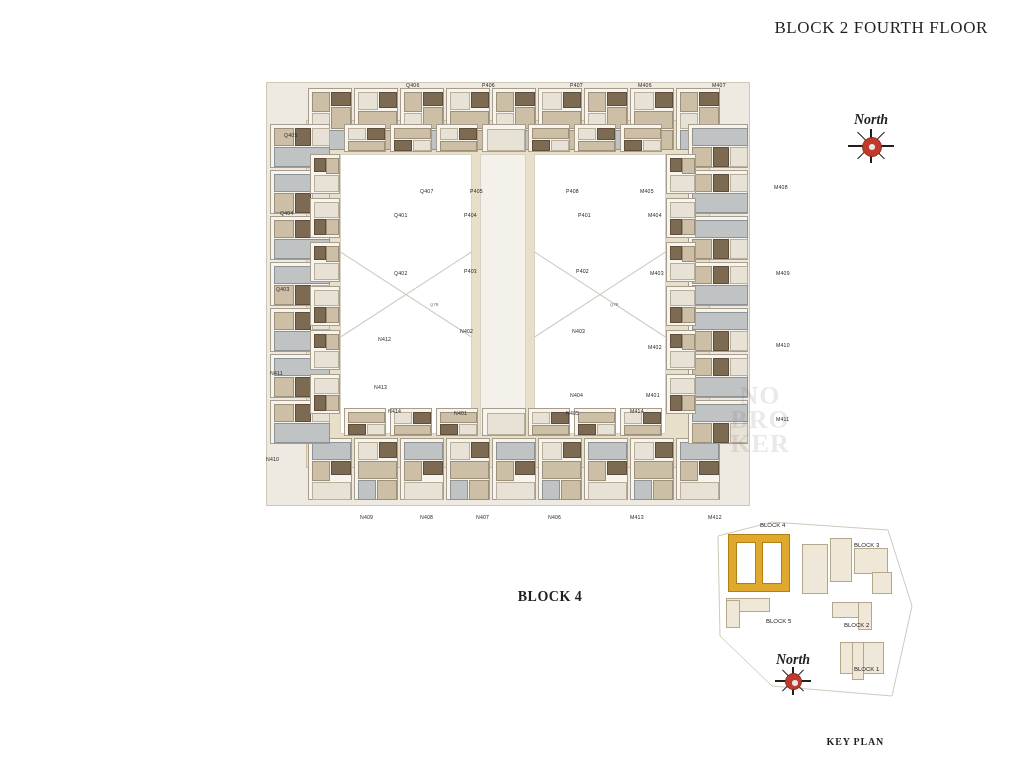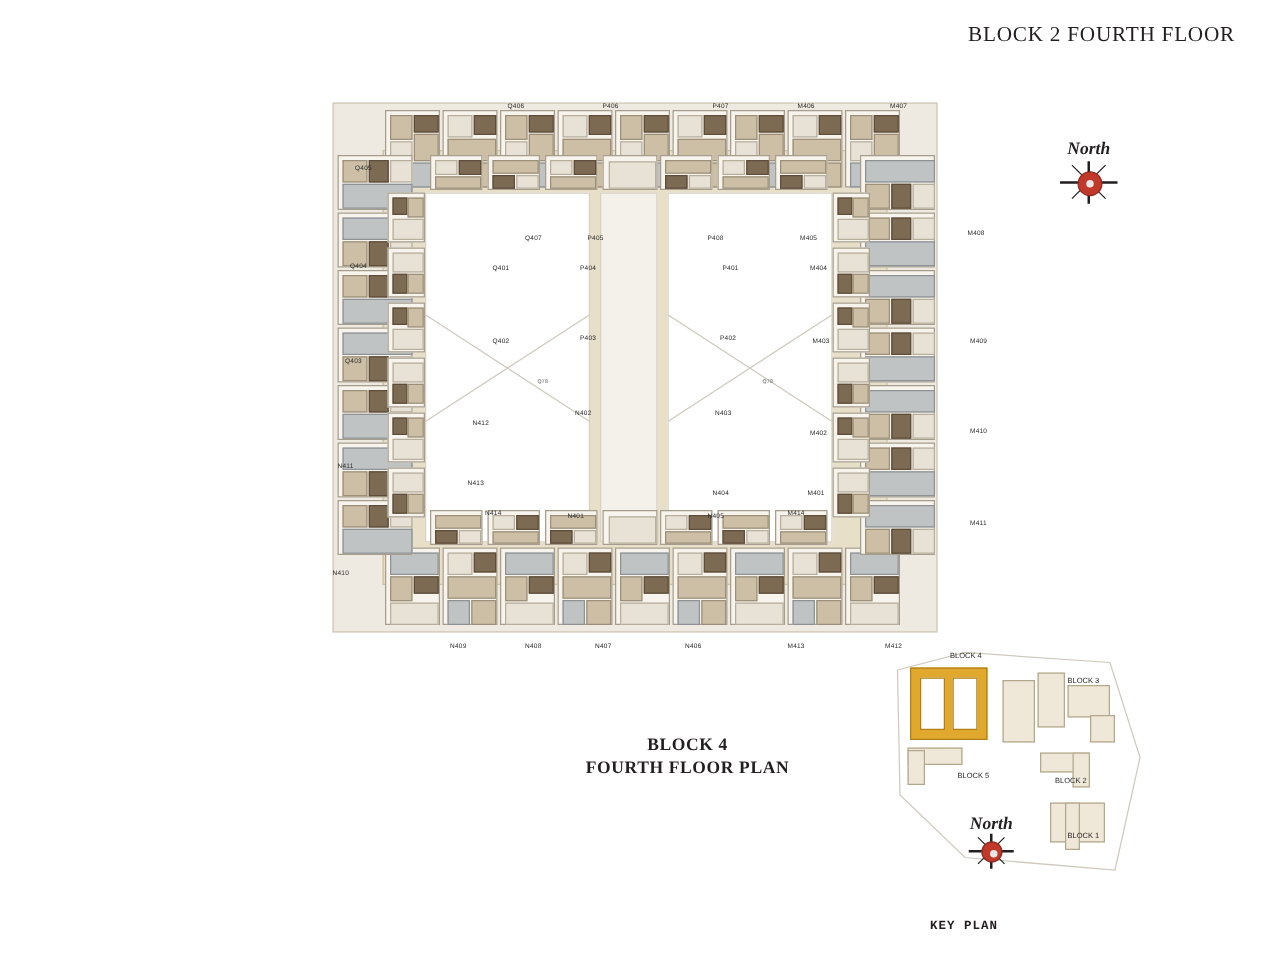--- a/index.html
+++ b/index.html
@@ -218,22 +218,22 @@
     font-size: 6px;
     font-family: "Liberation Sans", sans-serif;
     color: #231f20;
     white-space: nowrap;
   }
   .keyplan-title {
     position: absolute;
     left: 744px;
     top: 736px;
     width: 140px;
-    text-align: left;
-    font-family: Liberation Mono, monospace;
+    text-align: right;
+    font-family: Liberation Serif, serif;
     font-weight: bold;
     font-size: 10px;
     letter-spacing: 0.8px;
     color: #231f20;
   }
 
   
   .watermark {
     position: absolute;
     left: 452px;
@@ -658,36 +658,40 @@
       <div class="label" style="left: 322px; top: 330px;">N404</div>
       <div class="label" style="left: 398px; top: 330px;">M401</div>
       <div class="label" style="left: 140px; top: 346px;">N414</div>
       <div class="label" style="left: 206px; top: 348px;">N401</div>
       <div class="label" style="left: 318px; top: 348px;">N405</div>
       <div class="label" style="left: 382px; top: 346px;">M414</div>
       <div class="label tiny" style="left: 182px; top: 240px;">Q78</div>
       <div class="label tiny" style="left: 362px; top: 240px;">Q78</div>
     </div>
 
+  <div class="watermark">
+    <div>NO</div>
+    <div>BRO</div>
+    <div>KER</div>
+  </div>
 </div>
 
 <div class="compass" style="left:836px; top:112px;">
   <div class="n-word">North</div>
   <div class="rose">
     <span class="bar h"></span>
     <span class="bar v"></span>
     <span class="diag d1"></span>
     <span class="diag d2"></span>
     <span class="dot"></span>
   </div>
 </div>
 
 <div class="plan-caption">
   <div>BLOCK 4</div>
-  <div>FOURTH FLOOR PLAN</div>
 </div>
 
 <div class="keyplan">
 
   <div class="kp-shape kp-hl" style="left:16px;top:18px;width:62px;height:58px;"></div>
   <div class="kp-shape kp-hole" style="left:24px;top:26px;width:20px;height:42px;"></div>
   <div class="kp-shape kp-hole" style="left:50px;top:26px;width:20px;height:42px;"></div>
 
   <div class="kp-shape kp-block" style="left:90px;top:28px;width:26px;height:50px;"></div>
   <div class="kp-shape kp-block" style="left:118px;top:22px;width:22px;height:44px;"></div>

